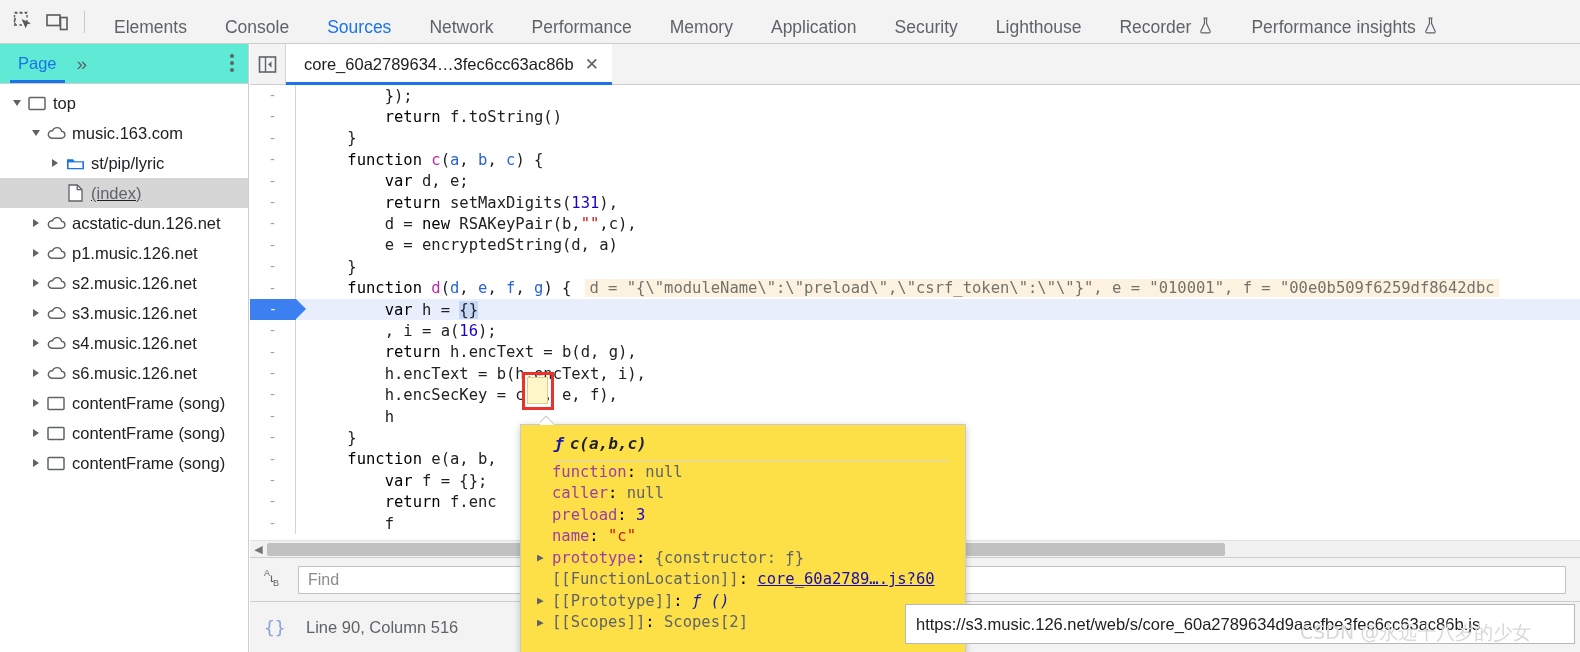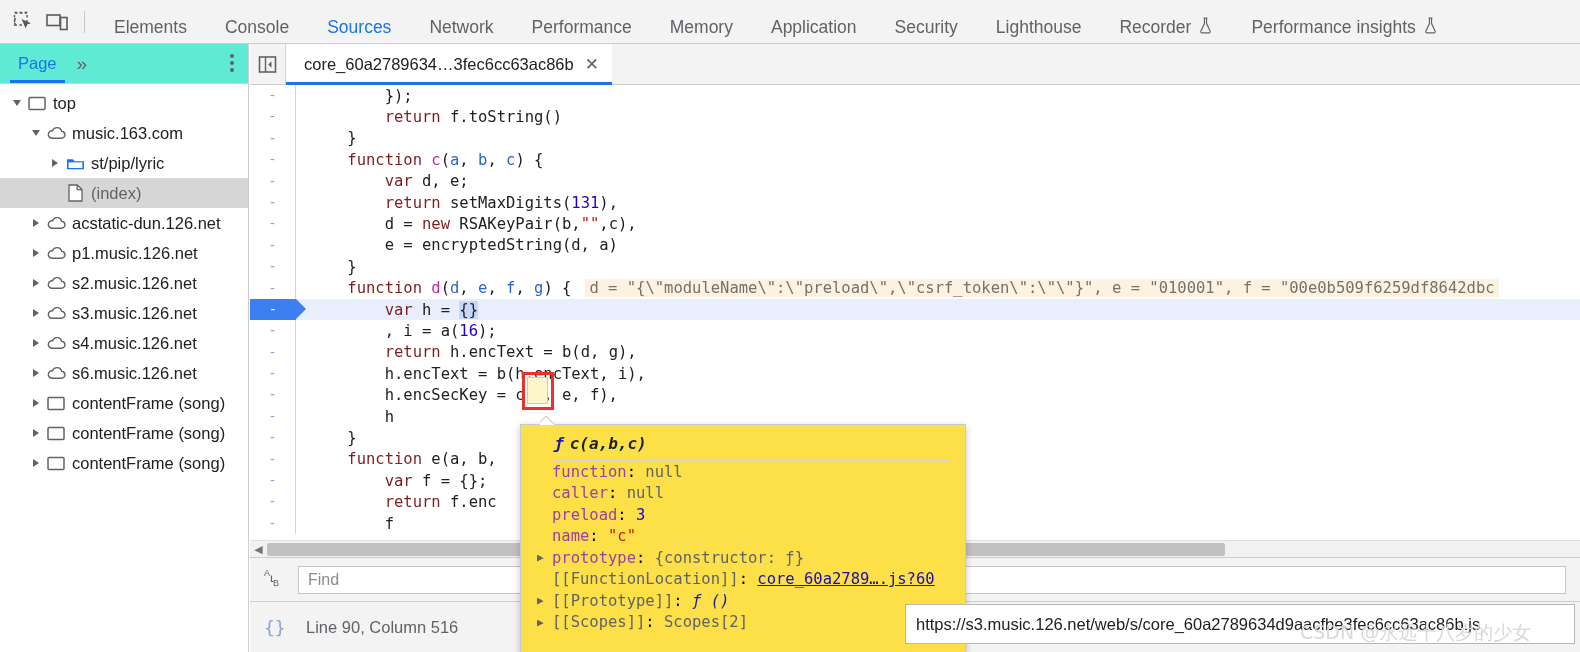--- a/index.html
+++ b/index.html
@@ -55,21 +55,21 @@
   .navdots {
     position:absolute; right:14px; top:10px; width:4px; cursor:pointer;
     display:flex; flex-direction:column; gap:3px; align-items:center;
   }
   .navdots i { width:4px; height:4px; border-radius:50%; background:#5f6368; display:block; }
 
   .tree { padding-top:4px; font-size:16.5px; color:#202124; }
   .trow {
     height:30px; display:flex; align-items:center; cursor:pointer; white-space:nowrap;
   }
-  .trow.selected { background:#d6d6d6; }
+  .trow.selected { background:#d6d6d6;text-decoration:underline; }
   .trow .tw { width:18px; display:flex; align-items:center; justify-content:center; flex:0 0 18px; }
   .caret {
     width:0; height:0; border-left:6px solid #5f6368;
     border-top:4.5px solid transparent; border-bottom:4.5px solid transparent;
   }
   .caret.open { transform: rotate(90deg); }
   .tico { width:22px; display:flex; align-items:center; justify-content:center; flex:0 0 22px; margin-right:5px; }
   .tlabel { color:#202124; }
   .trow.dim .tlabel { color:#5f6368; }
 
@@ -105,21 +105,21 @@
   .cline.exec .gutter { border-right:none; }
   .execmark {
     position:absolute; left:0; top:0; width:46px; height:21.4px; background:#3b7ff0;
     color:#fff; font-size:14px; line-height:21.4px; text-align:center;
   }
   .execmark::after {
     content:""; position:absolute; right:-10px; top:0; width:0; height:0;
     border-left:10px solid #3b7ff0; border-top:10.7px solid transparent; border-bottom:10.7px solid transparent;
   }
   .ctext { padding-left:14px; color:#202124; }
-  .kw2 { color:#7f1d1d; }
+  .kw2 { color:#000000; }
   .fn { color:#c026a8; }
   .par { color:#2a63d6; }
   .num { color:#1c00cf; }
   .str { color:#c41a16; }
   .hl-brace { background:#c6d8f7; }
   .inline-val {
     color:#74736b; background:#fdf2e0; padding:0 4px; margin-left:14px;
   }
 
   

